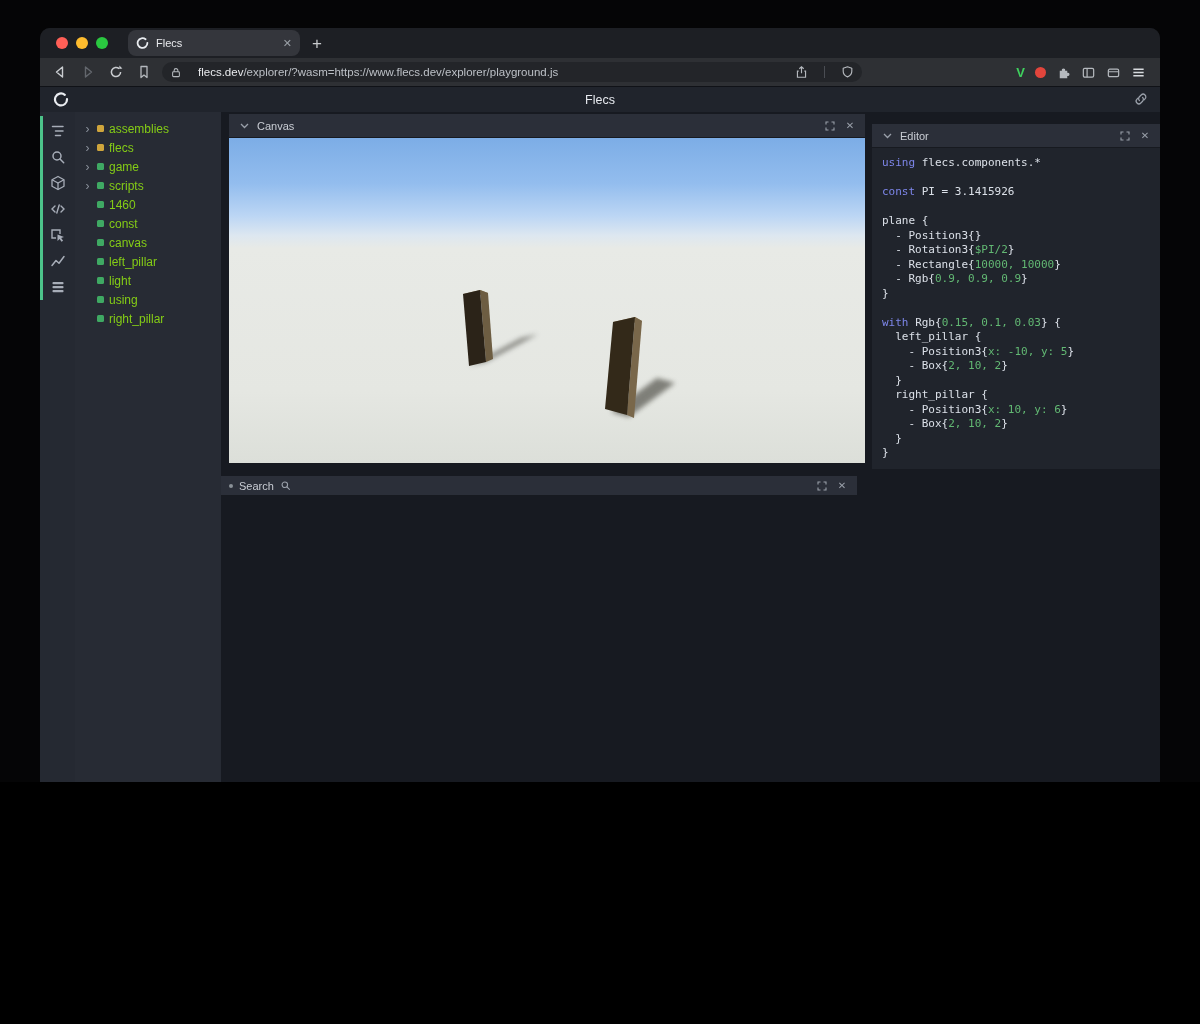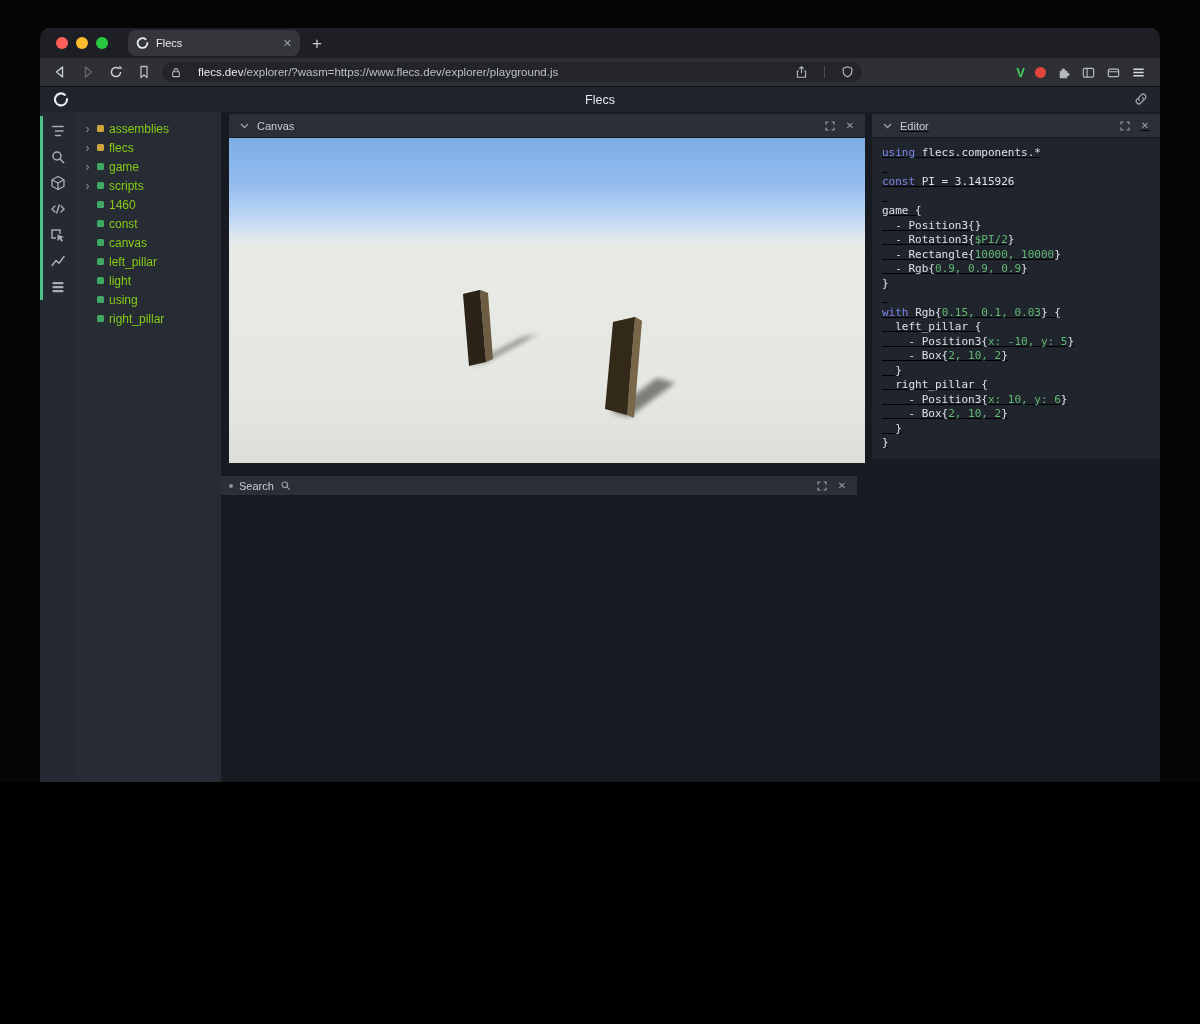--- a/index.html
+++ b/index.html
@@ -57,21 +57,21 @@
   .panel-spacer { flex:1; }
   .panel-btn { display:flex; align-items:center; justify-content:center; width:14px; height:14px; }
   .panel-close { color:#9aa0aa; font-size:10px; line-height:10px; }
   .panel-dot { width:4px; height:4px; border-radius:50%; background:#8a9097; }
 
   .panel-canvas { left:8px; top:2px; width:636px; }
   .canvas-body { width:636px; height:325px; display:block; background:#e8eae6; }
 
   .panel-search { left:0; top:364px; width:636px; }
 
-  .panel-editor { left:651px; top:2px; width:288px;text-decoration:underline; }
+  .panel-editor { left:651px; top:12px; width:288px; }
   .editor-body { background:#20242c; padding:8px 10px; min-height:306px; }
   .code-line { font-family:"DejaVu Sans Mono","Liberation Mono",monospace; font-size:11px; line-height:14.5px; white-space:pre; }
   .tok-k { color:#7d86ea; }
   .tok-p { color:#dbe0e8; }
   .tok-v { color:#62b873; }
 
   svg { display:block; }
 </style>
 </head>
 <body>
@@ -410,21 +410,21 @@
                   </g>
                 </svg>
             </span>
             <span class="panel-btn panel-close">✕</span>
           </div>
           <div class="editor-body" id="code-editor">
               <div class="code-line"><span class="tok-k">using </span><span class="tok-p">flecs.components.*</span></div>
               <div class="code-line">&nbsp;</div>
               <div class="code-line"><span class="tok-k">const </span><span class="tok-p">PI = 3.1415926</span></div>
               <div class="code-line">&nbsp;</div>
-              <div class="code-line"><span class="tok-p">game {</span></div>
+              <div class="code-line"><span class="tok-p">plane {</span></div>
               <div class="code-line"><span class="tok-p">  - Position3{}</span></div>
               <div class="code-line"><span class="tok-p">  - Rotation3{</span><span class="tok-v">$PI/2</span><span class="tok-p">}</span></div>
               <div class="code-line"><span class="tok-p">  - Rectangle{</span><span class="tok-v">10000, 10000</span><span class="tok-p">}</span></div>
               <div class="code-line"><span class="tok-p">  - Rgb{</span><span class="tok-v">0.9, 0.9, 0.9</span><span class="tok-p">}</span></div>
               <div class="code-line"><span class="tok-p">}</span></div>
               <div class="code-line">&nbsp;</div>
               <div class="code-line"><span class="tok-k">with </span><span class="tok-p">Rgb{</span><span class="tok-v">0.15, 0.1, 0.03</span><span class="tok-p">} {</span></div>
               <div class="code-line"><span class="tok-p">  left_pillar {</span></div>
               <div class="code-line"><span class="tok-p">    - Position3{</span><span class="tok-v">x: -10, y: 5</span><span class="tok-p">}</span></div>
               <div class="code-line"><span class="tok-p">    - Box{</span><span class="tok-v">2, 10, 2</span><span class="tok-p">}</span></div>

